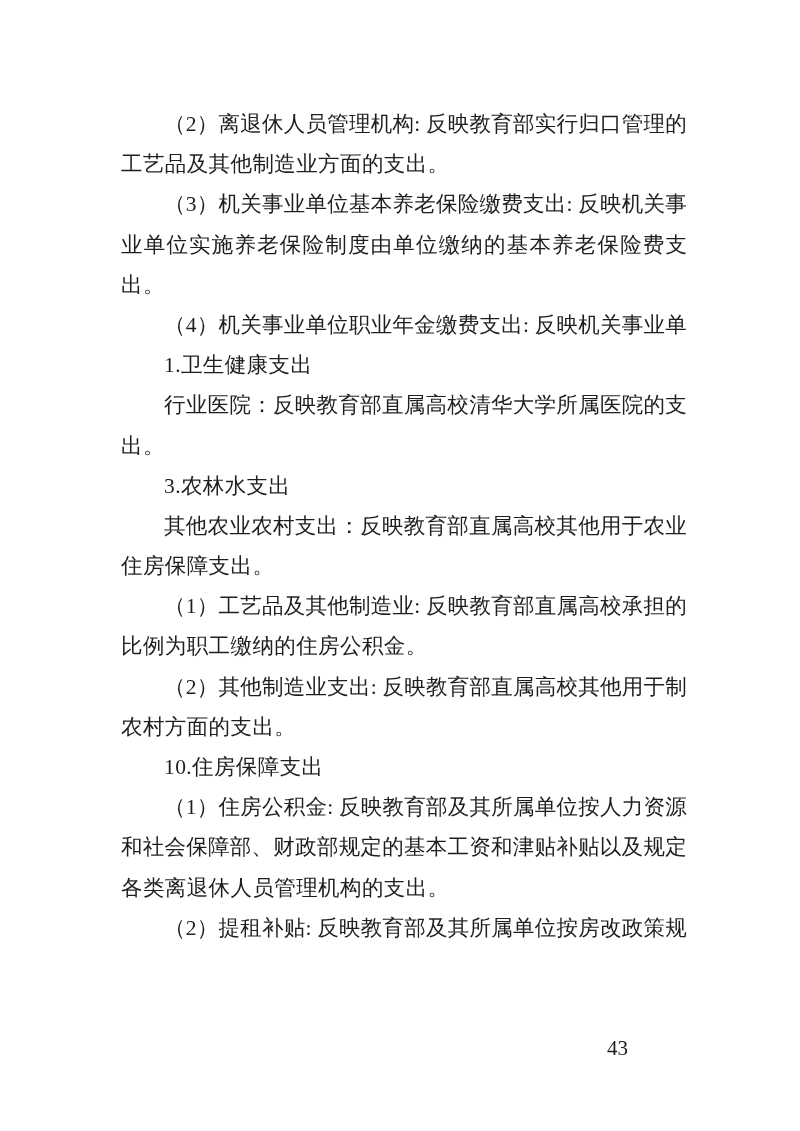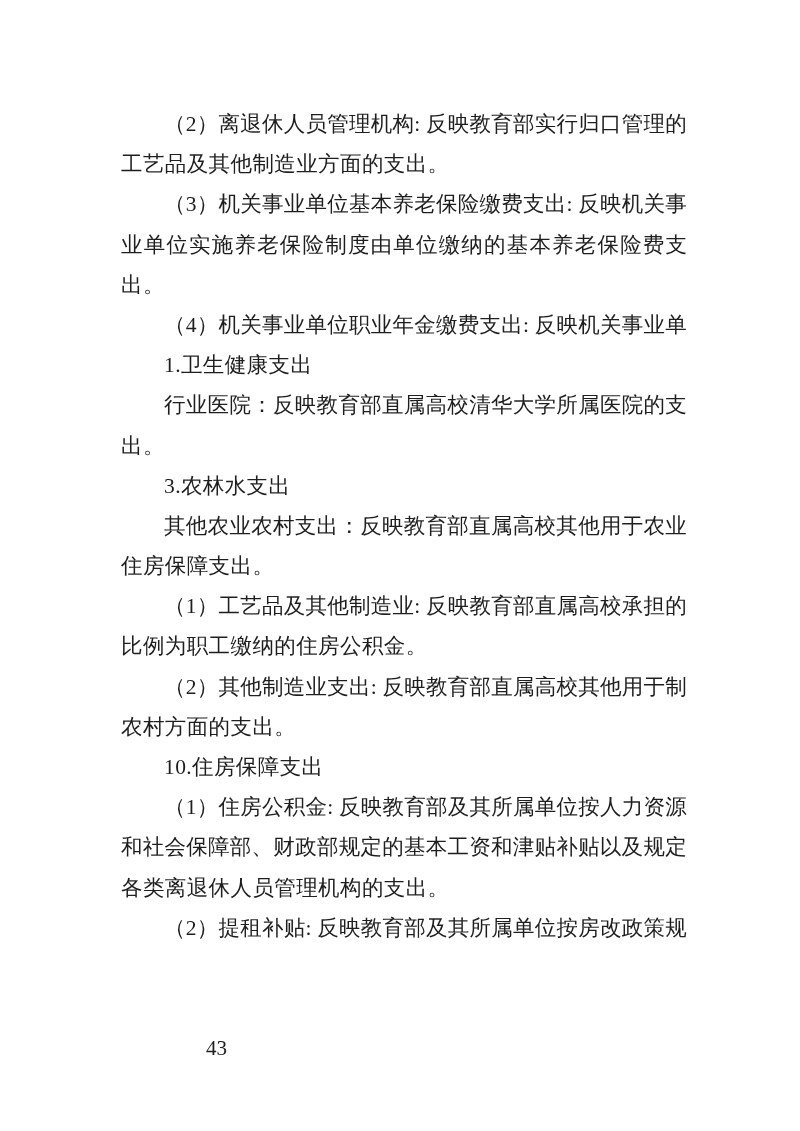--- a/index.html
+++ b/index.html
@@ -42,23 +42,23 @@
     justify-content: space-between;
     letter-spacing: 0;
   }
   .line.full .ch {
     display: inline-block;
     white-space: pre;
   }
   .page-footer {
     position: absolute;
     top: 1037px;
-    left: 206px;
+    left: 228px;
     width: 400px;
-    text-align: left;
+    text-align: right;
     font-size: 21px;
     line-height: 22px;
   }
 </style>
 </head>
 <body>
 
 <div class="page">
   <main class="body-text" id="lines-container">
       <div class="line indent full">

